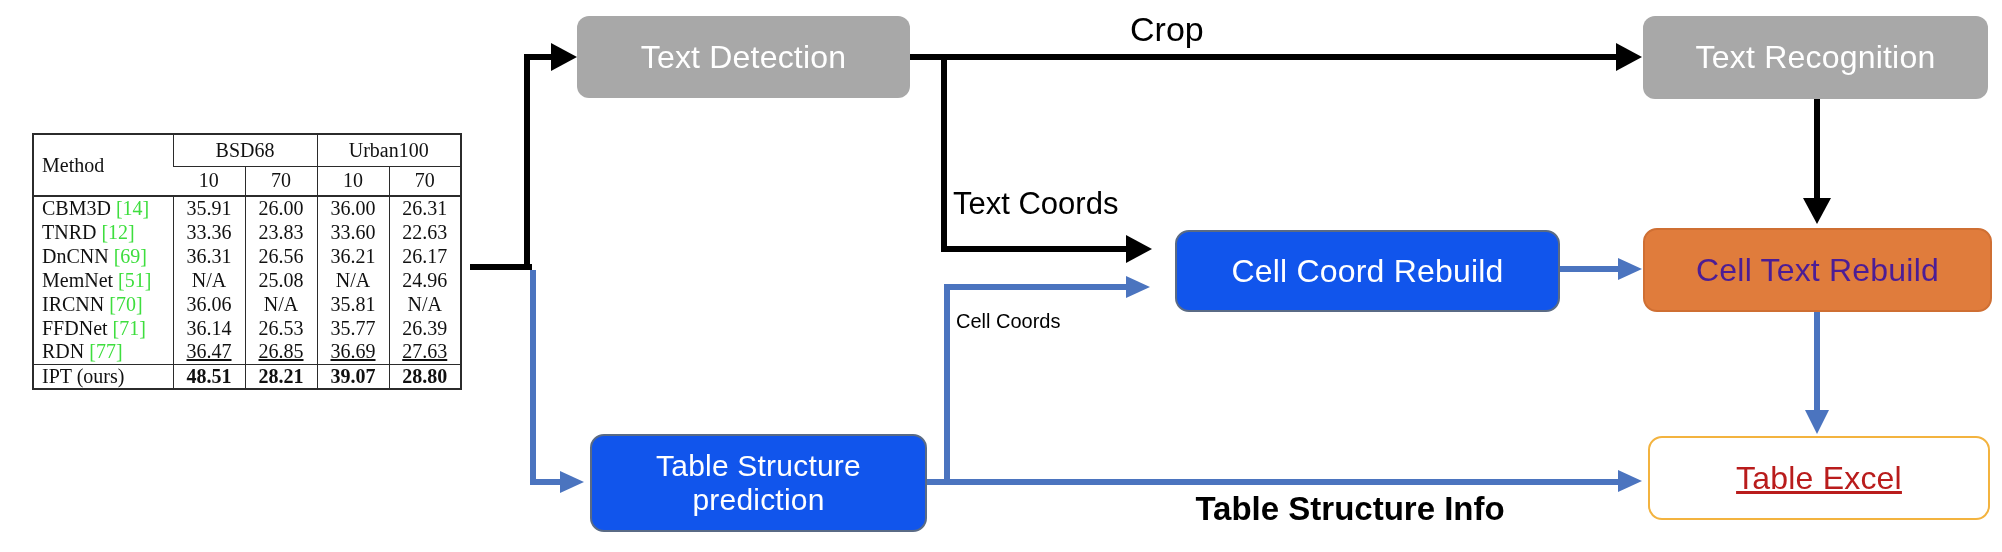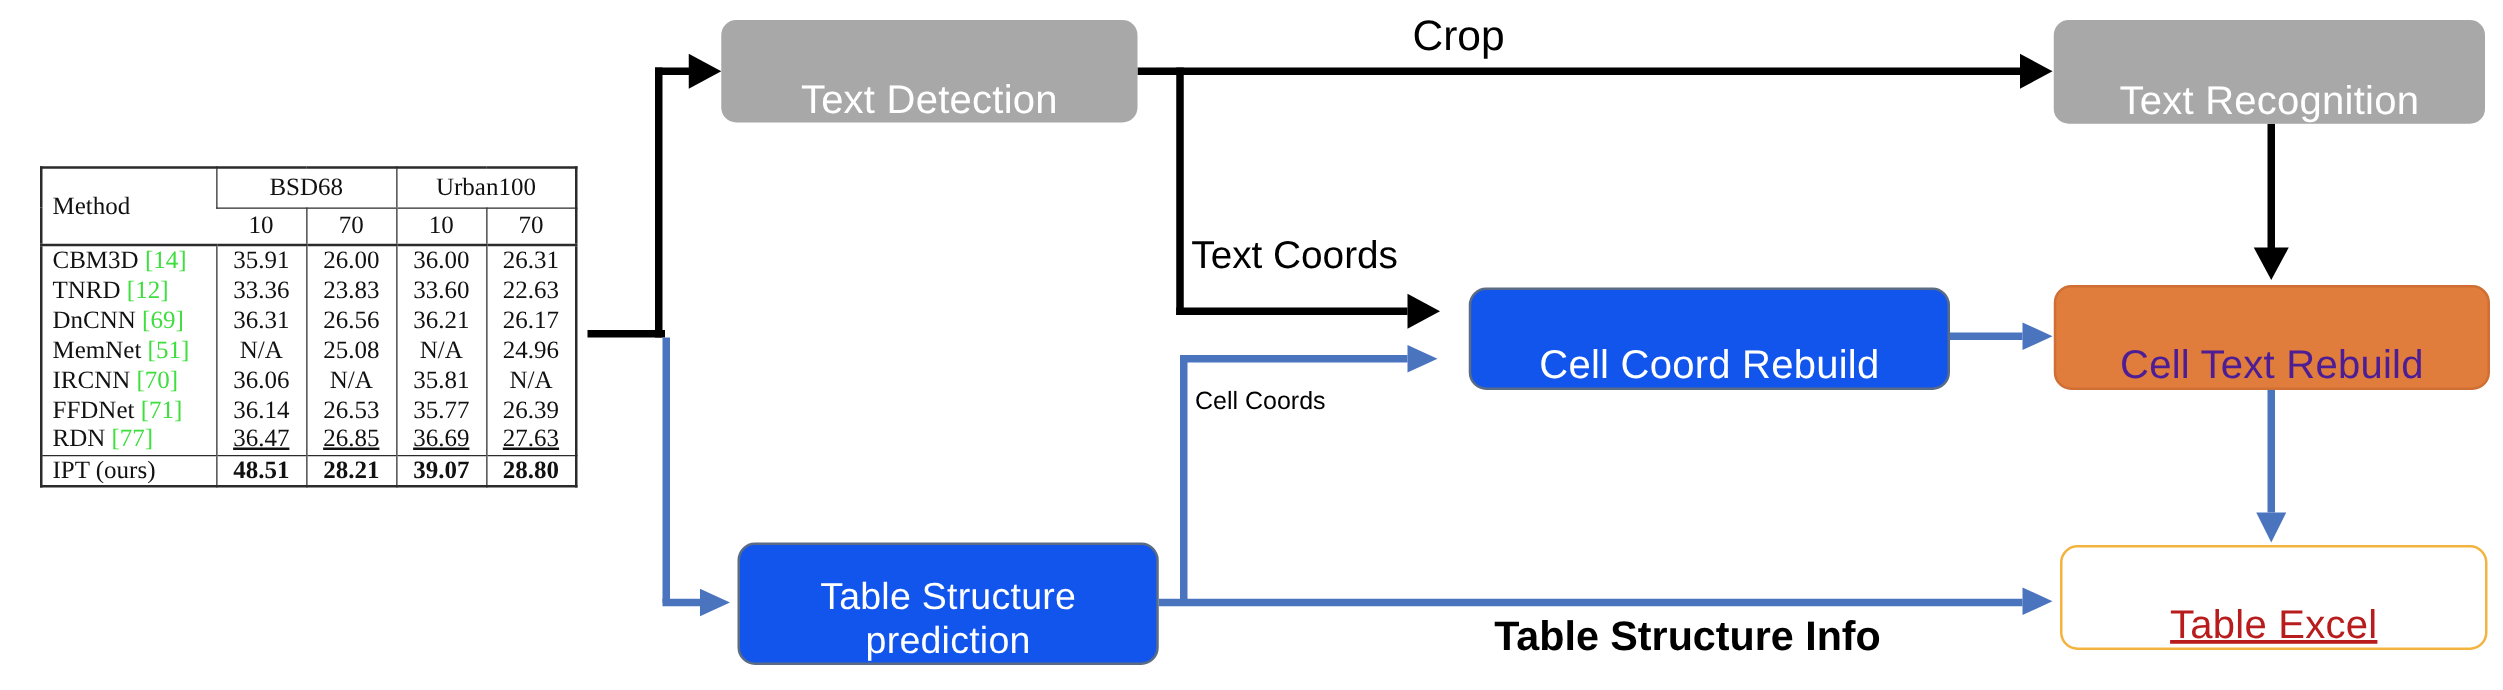--- a/index.html
+++ b/index.html
@@ -3,21 +3,21 @@
 <meta charset="utf-8">
 <style>
   html,body { margin:0; padding:0; background:#ffffff; }
   .canvas {
     position:relative; width:2002px; height:552px; background:#ffffff;
     font-family:"Liberation Sans","DejaVu Sans",sans-serif; overflow:hidden;
   }
 
   
   .node {
-    position:absolute; display:flex; align-items:flex-end; justify-content:center;
+    position:absolute; display:flex; align-items:center; justify-content:center;
     text-align:center; box-sizing:border-box; font-size:32px; letter-spacing:0.2px;
   }
   .node-gray   { background:#a8a8a8; color:#ffffff; border-radius:12px; }
   .node-blue   { background:#1155ec; color:#ffffff; border-radius:14px; border:2.5px solid #5a6b85; }
   .node-orange { background:#e07c3c; color:#4c1d95; border-radius:14px; border:2px solid #cf6f33; }
   .node-gold   { background:#ffffff; color:#b91c1c; border-radius:14px; border:2.5px solid #f3b33f;text-decoration:underline; }
 
   #node-text-detection        { left:577px;  top:16px;  width:333px; height:82px; }
   #node-text-recognition      { left:1643px; top:16px;  width:345px; height:83px; }
   #node-cell-coord-rebuild    { left:1155px; top:230px; width:385px; height:82px;margin-left:20px; }

